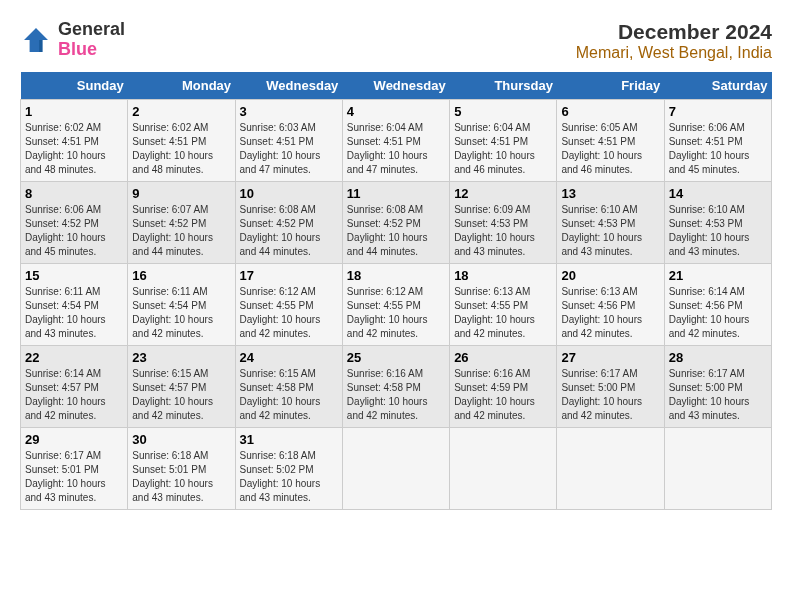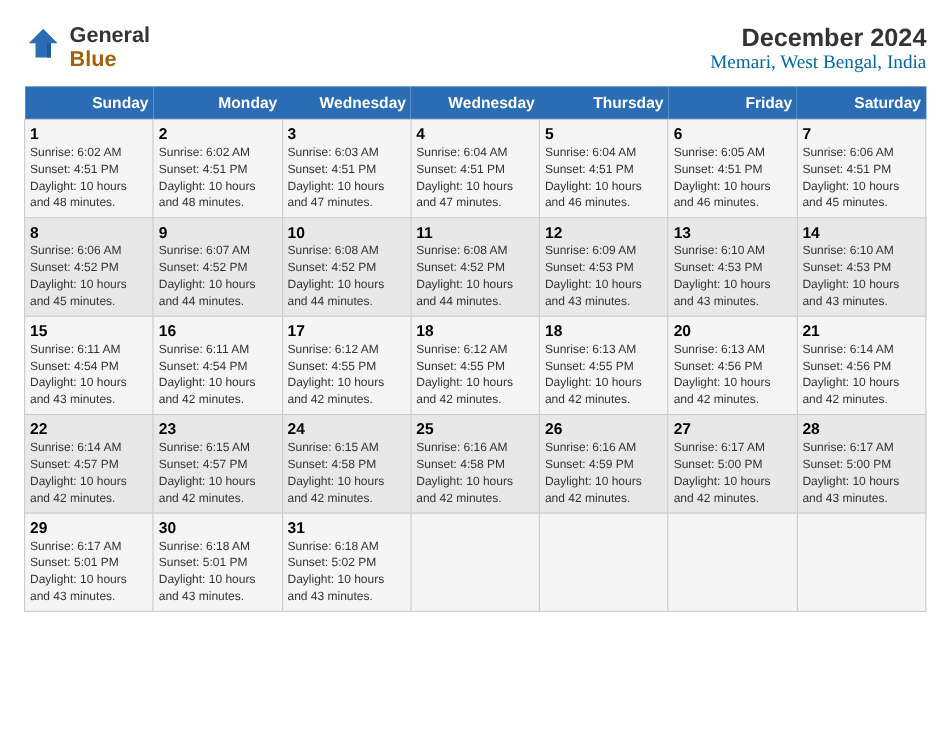--- a/index.html
+++ b/index.html
@@ -11,21 +11,21 @@
       padding: 20px;
     }
     .header-section {
       display: flex;
       justify-content: space-between;
       align-items: flex-start;
       margin-bottom: 10px;
     }
     .logo {
       display: flex;
-      align-items: flex-start;
+      align-items: center;
       gap: 6px;
     }
     .logo-text {
       font-size: 18px;
       font-weight: bold;
       color: #333;
       line-height: 1.1;
     }
     .logo-icon {
       width: 32px;
@@ -34,22 +34,21 @@
     .title-area {
       text-align: right;
     }
     .main-title {
       font-size: 21px;
       font-weight: bold;
       color: #333;
     }
     .subtitle {
       font-size: 16px;
-      color: #0369a1;
-      font-family: Liberation Serif, serif;
+      color: #a16207;
     }
     table {
       width: 100%;
       border-collapse: collapse;
       font-size: 11px;
     }
     thead tr th {
       background-color: #2a6db5;
       color: #fff;
       padding: 6px 4px;
@@ -88,21 +87,21 @@
 <body>
 
 <div class="header-section">
   <div class="logo">
     <svg class="logo-icon" viewBox="0 0 40 40">
       <polygon points="20,5 35,20 28,20 28,35 12,35 12,20 5,20" fill="#2a6db5"></polygon>
       <polygon points="20,5 35,20 28,20 28,35 24,35 24,20 35,20" fill="#1a5a9a"></polygon>
     </svg>
     <div class="logo-text">
       <div>General</div>
-      <div style="color:#a16207;">Blue</div>
+      <div style="color:#ec4899;">Blue</div>
     </div>
   </div>
   <div class="title-area">
     <div class="main-title">December 2024</div>
     <div class="subtitle">Memari, West Bengal, India</div>
   </div>
 </div>
 
 <table>
   <thead>

